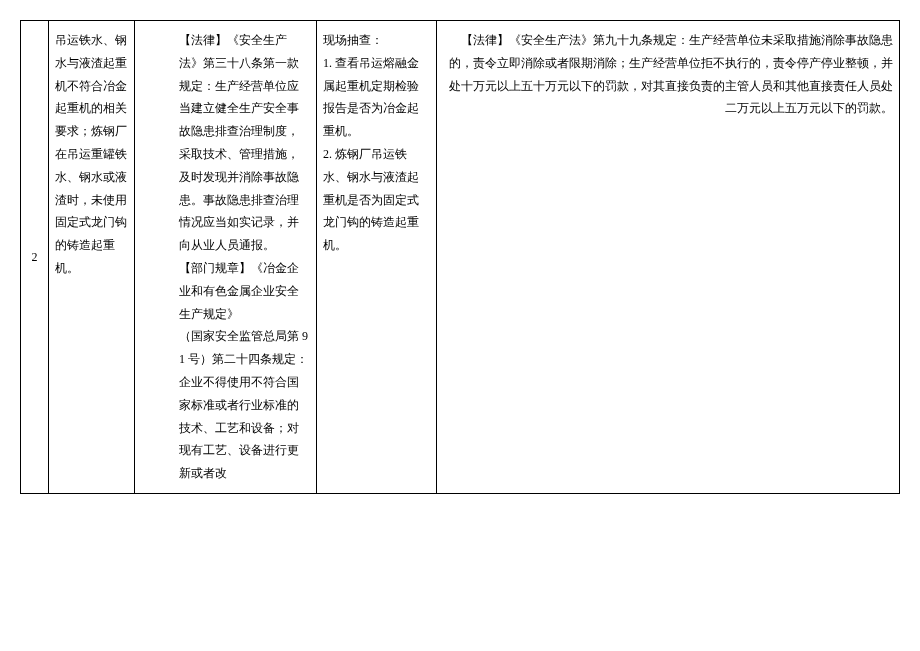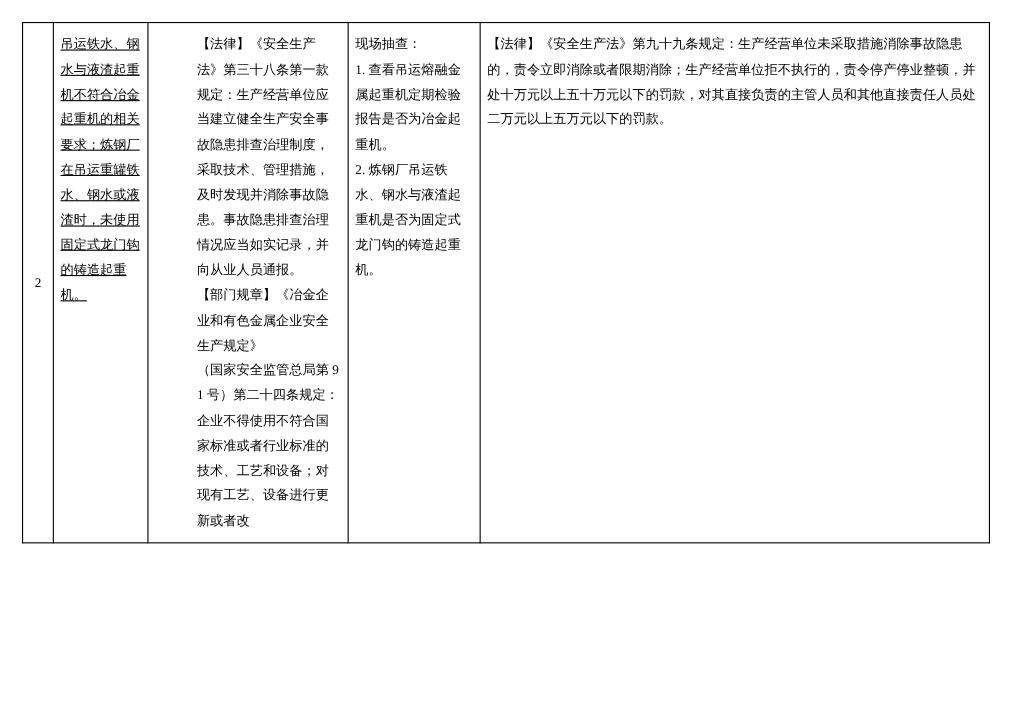--- a/index.html
+++ b/index.html
@@ -28,31 +28,31 @@
       word-wrap: break-word;
       word-break: break-all;
     }
     .col-num {
       width: 28px;
       text-align: center;
       vertical-align: middle;
     }
     .col-title {
       width: 86px;
-      text-decoration: underline;
     }
     .col-basis {
       width: 182px;
     }
     .col-check {
       width: 120px;
       margin-top: 44px;
     }
     .col-law {
       width: auto;
+      text-align: right;
     }
   </style>
 </head>
 <body>
 
 <table>
   <tbody>
     <tr>
       <td class="col-num" style="white-space: pre-wrap;">2</td>
       <td class="col-title" style="white-space: pre-wrap;">吊运铁水、钢水与液渣起重机不符合冶金起重机的相关要求；炼钢厂在吊运重罐铁水、钢水或液渣时，未使用固定式龙门钩的铸造起重机。</td>

